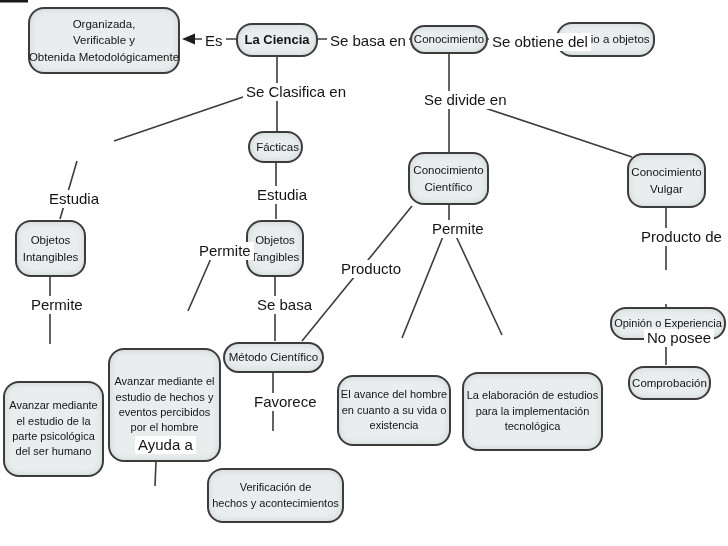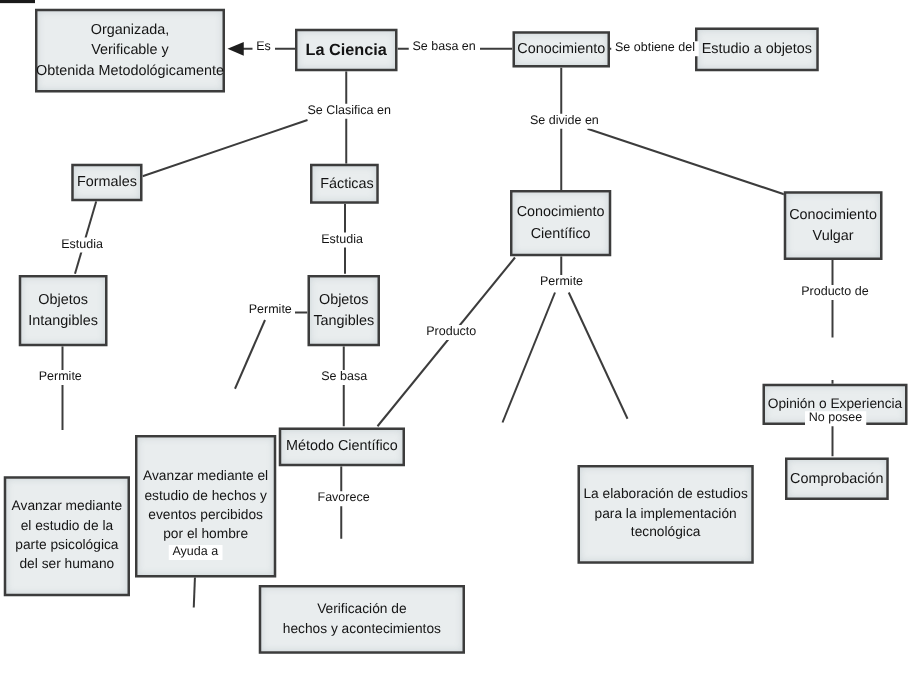--- a/index.html
+++ b/index.html
@@ -15,21 +15,21 @@
   .lines-layer {
     position: absolute;
     left: 0; top: 0;
     width: 728px; height: 546px;
   }
   .node {
     position: absolute;
     box-sizing: border-box;
     background: var(--node-fill, #e9edee);
     border: 2px solid var(--node-border, #3c3c3c);
-    border-radius: 0;
+    border-radius: 16px;
     display: flex;
     flex-direction: column;
     align-items: center;
     justify-content: center;
     text-align: center;
     font-size: 11.5px;
     line-height: 1.4;
     padding: 1px 2px;
     box-shadow: inset 0 0 6px rgba(120,140,150,0.25);
   }
@@ -37,21 +37,21 @@
   .node.fs11 { font-size: 11px; margin-top: 36px; }
   .node.title-node {
     font-size: 13px;
     font-weight: bold;
     border-width: 2px;
   }
   .edge-label {
     position: absolute;
     background: var(--background, #ffffff);
     padding: 0 3px;
-    font-size: 10px;
+    font-size: 15px;
     line-height: 1.2;
     white-space: nowrap;
   }
 </style>
 </head>
 <body>
 
 <div class="canvas">
 
   <svg class="lines-layer" viewBox="0 0 728 546" xmlns="http://www.w3.org/2000/svg">
@@ -116,23 +116,20 @@
   </div>
 
   <div class="node" style="left:410px;top:25px;width:78px;height:29px;">
     <span>Conocimiento</span>
   </div>
 
   <div class="node" style="left:556px;top:22px;width:99px;height:35px;">
     <span>Estudio a objetos</span>
   </div>
 
-  <div class="node" style="left:57px;top:131px;width:57px;height:30px;">
-    <span>Formales</span>
-  </div>
 
   <div class="node" style="left:248px;top:131px;width:55px;height:32px;align-items:flex-end;">
     <span>Fácticas</span>
   </div>
 
   <div class="node" style="left:408px;top:152px;width:81px;height:53px;">
     <span>Conocimiento</span>
     <span>Científico</span>
   </div>
 
@@ -170,28 +167,33 @@
     <span>Avanzar mediante el</span>
     <span>estudio de hechos y</span>
     <span>eventos percibidos</span>
     <span>por el hombre</span>
   </div>
 
   <div class="node" style="left:223px;top:342px;width:101px;height:31px;">
     <span>Método Científico</span>
   </div>
 
+  <div class="node fs11" style="left:337px;top:339px;width:114px;height:71px;">
+    <span>El avance del hombre</span>
+    <span>en cuanto a su vida o</span>
+    <span>existencia</span>
+  </div>
 
   <div class="node fs11" style="left:462px;top:336px;width:141px;height:79px;">
     <span>La elaboración de estudios</span>
     <span>para la implementación</span>
     <span>tecnológica</span>
   </div>
 
-  <div class="node fs11" style="left:207px;top:432px;width:165px;height:55px;">
+  <div class="node fs11" style="left:207px;top:432px;width:137px;height:55px;">
     <span>Verificación de</span>
     <span>hechos y acontecimientos</span>
   </div>
 
 
   <div class="edge-label" style="left:202px;top:32px;">Es</div>
   <div class="edge-label" style="left:327px;top:32px;">Se basa en</div>
   <div class="edge-label" style="left:489px;top:33px;">Se obtiene del</div>
   <div class="edge-label" style="left:243px;top:83px;">Se Clasifica en</div>
   <div class="edge-label" style="left:421px;top:91px;">Se divide en</div>

